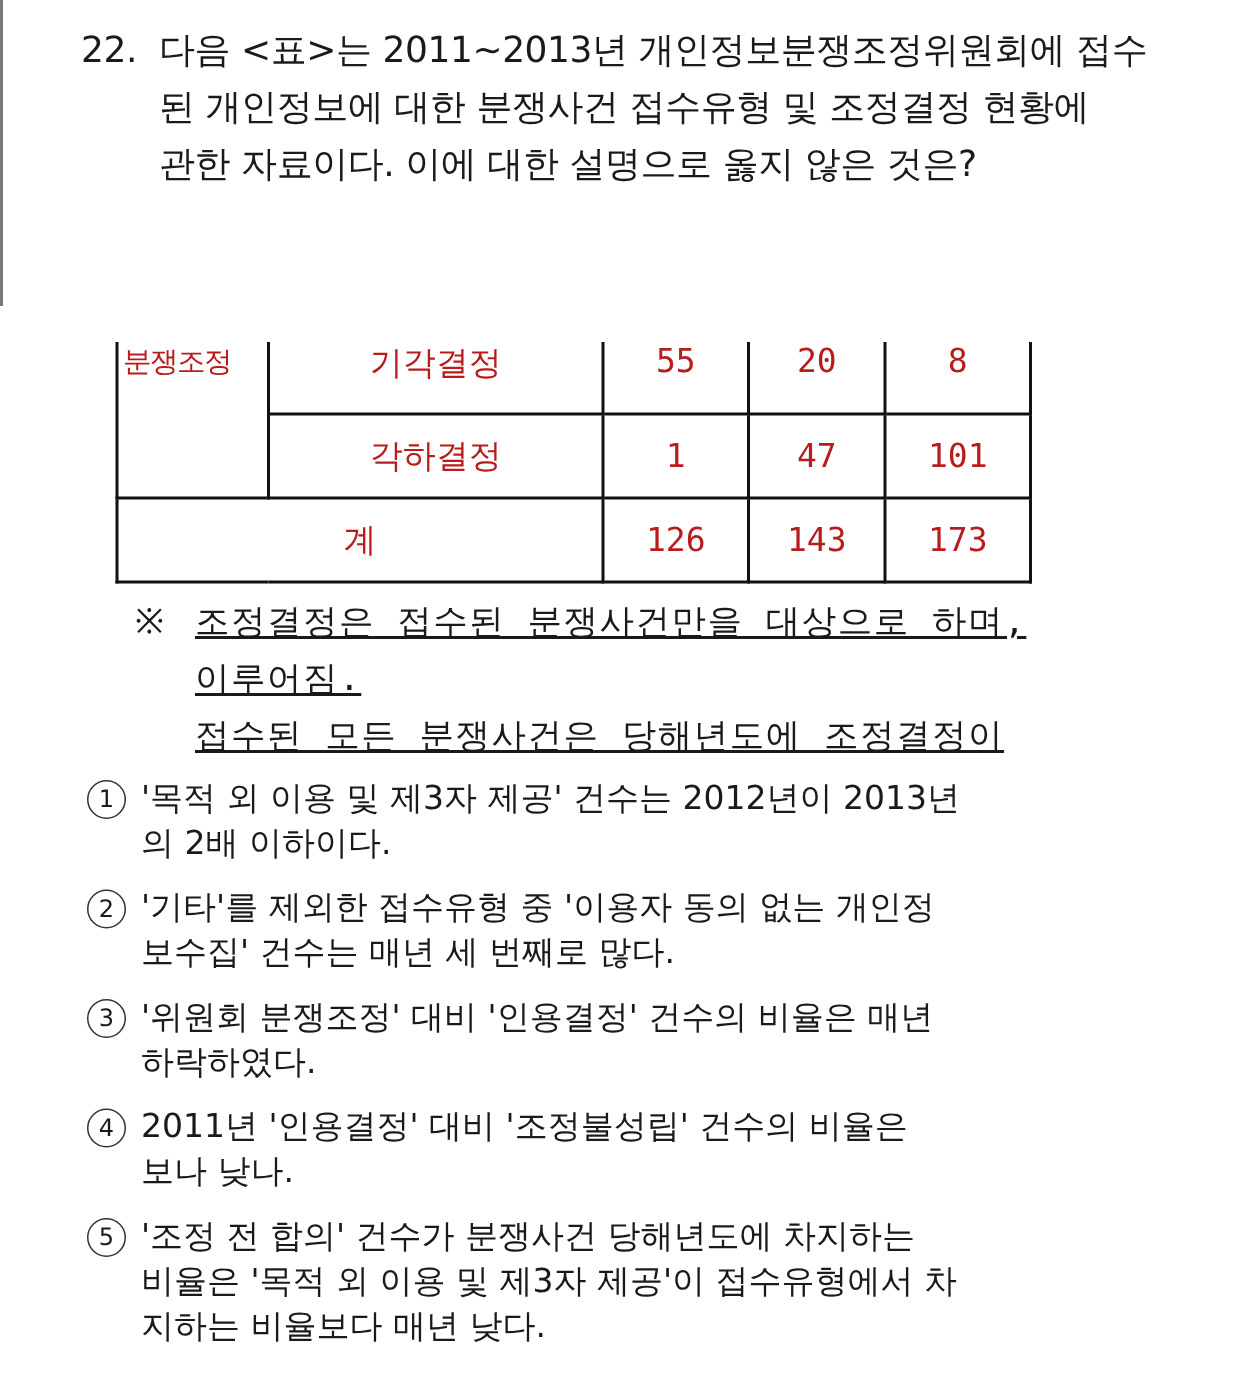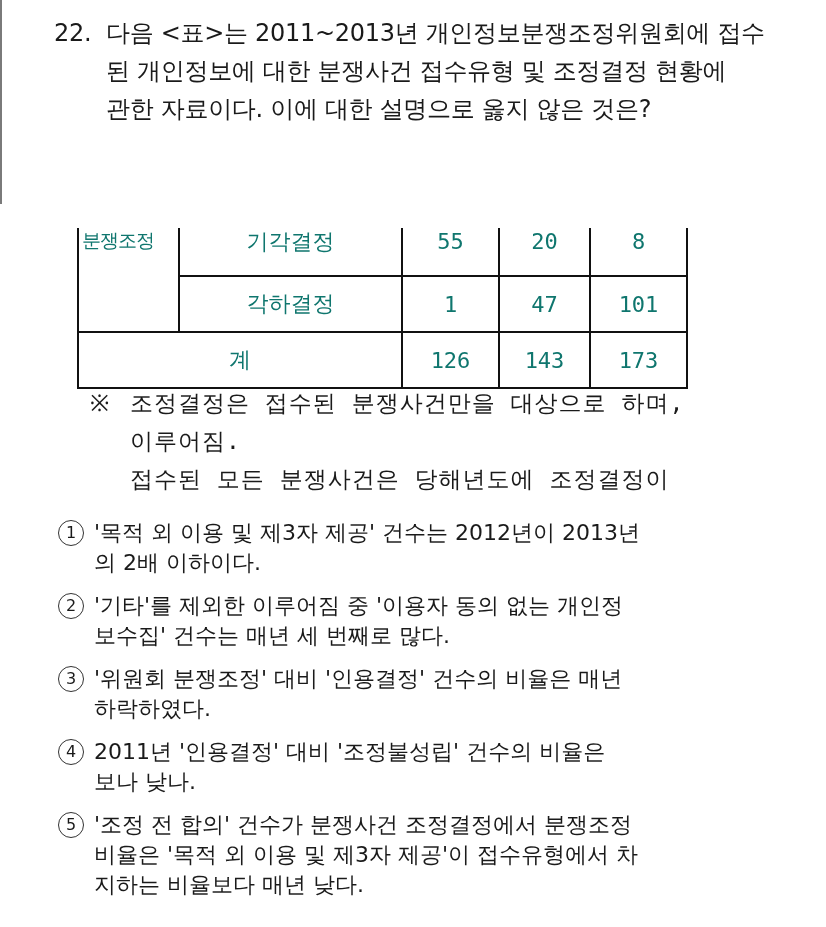--- a/index.html
+++ b/index.html
@@ -8,35 +8,35 @@
     font-family: "DejaVu Sans", "Liberation Sans", sans-serif; color: #1a1a1a;
   }
   .left-rule { position: absolute; left: 0; top: 0; width: 2px; height: 204px; background: #7a7a7a; }
   .question { position: absolute; left: 22px; top: 14px; width: 790px; font-size: 24px; line-height: 38px; letter-spacing: -0.3px; }
   .question .num { display: inline-block; width: 52px; }
   .question .line { white-space: nowrap; margin-left: 32px; }
   .question .indent { padding-left: 52px; }
 
   table.data {
     position: absolute; left: 77px; top: 206px; border-collapse: collapse;
-    font-family: "DejaVu Sans Mono", "Liberation Mono", monospace; font-size: 22px; color: #0f766e;
+    font-family: "DejaVu Sans Mono", "Liberation Mono", monospace; font-size: 22px; color: #b91c1c;
   }
   table.data td { border: 2px solid #111; text-align: center; padding: 0; }
   table.data tr.r1 td { height: 67px; }
   table.data tr.r2 td { height: 54px; border-radius: 25px; }
   table.data tr.r3 td { height: 54px; }
   .c-cat { width: 99px; vertical-align: top; text-align: left !important; font-size: 19px; letter-spacing: -1px; }
   .c-cat span { display:block; margin-top: 20px; padding-left: 3px; }
   .c-sub { width: 221px; }
   .c-v1 { width: 95px; }
   .c-v2 { width: 89px; }
   .c-v3 { width: 95px; }
   .crop-mask { position: absolute; left: 60px; top: 190px; width: 660px; height: 38px; background: #fff; }
 
-  .note { position: absolute; left: 90px; top: 384px; font-size: 23px; line-height: 38px; letter-spacing: 1px; font-family: "DejaVu Sans Mono", monospace; }
+  .note { position: absolute; left: 90px; top: 396px; font-size: 23px; line-height: 38px; letter-spacing: 1px; font-family: "DejaVu Sans Mono", monospace; text-decoration: underline; }
   .note .mark { display: inline-block; width: 40px; }
   .note .cont { padding-left: 40px; }
 
   .options { position: absolute; left: 58px; top: 518px; width: 760px; font-size: 22px; line-height: 30px; }
   .option { display: flex; margin-bottom: 13px; }
   .option .badge { width: 24px; height: 24px; border: 1.5px solid #333; border-radius: 50%; font-size: 16px; line-height: 24px; text-align: center; margin-right: 10px; margin-top: 2px; flex: none; }
   .option .text { flex: 1; }
   .option .text div { white-space: nowrap; }
 </style>
 </head>
@@ -87,39 +87,39 @@
   <div class="option">
     <span class="badge">1</span>
     <div class="text">
         <div>'목적 외 이용 및 제3자 제공' 건수는 2012년이 2013년</div>
         <div>의 2배 이하이다.</div>
       </div>
   </div>
   <div class="option">
     <span class="badge">2</span>
     <div class="text">
-        <div>'기타'를 제외한 이루어짐 중 '이용자 동의 없는 개인정</div>
+        <div>'기타'를 제외한 접수유형 중 '이용자 동의 없는 개인정</div>
         <div>보수집' 건수는 매년 세 번째로 많다.</div>
       </div>
   </div>
   <div class="option">
     <span class="badge">3</span>
     <div class="text">
         <div>'위원회 분쟁조정' 대비 '인용결정' 건수의 비율은 매년</div>
         <div>하락하였다.</div>
       </div>
   </div>
   <div class="option">
     <span class="badge">4</span>
     <div class="text">
         <div>2011년 '인용결정' 대비 '조정불성립' 건수의 비율은</div>
         <div>보나 낮나.</div>
       </div>
   </div>
   <div class="option">
     <span class="badge">5</span>
     <div class="text">
-        <div>'조정 전 합의' 건수가 분쟁사건 조정결정에서 분쟁조정</div>
+        <div>'조정 전 합의' 건수가 분쟁사건 당해년도에 차지하는</div>
         <div>비율은 '목적 외 이용 및 제3자 제공'이 접수유형에서 차</div>
         <div>지하는 비율보다 매년 낮다.</div>
       </div>
   </div>
 </div>
 
 </body></html>

